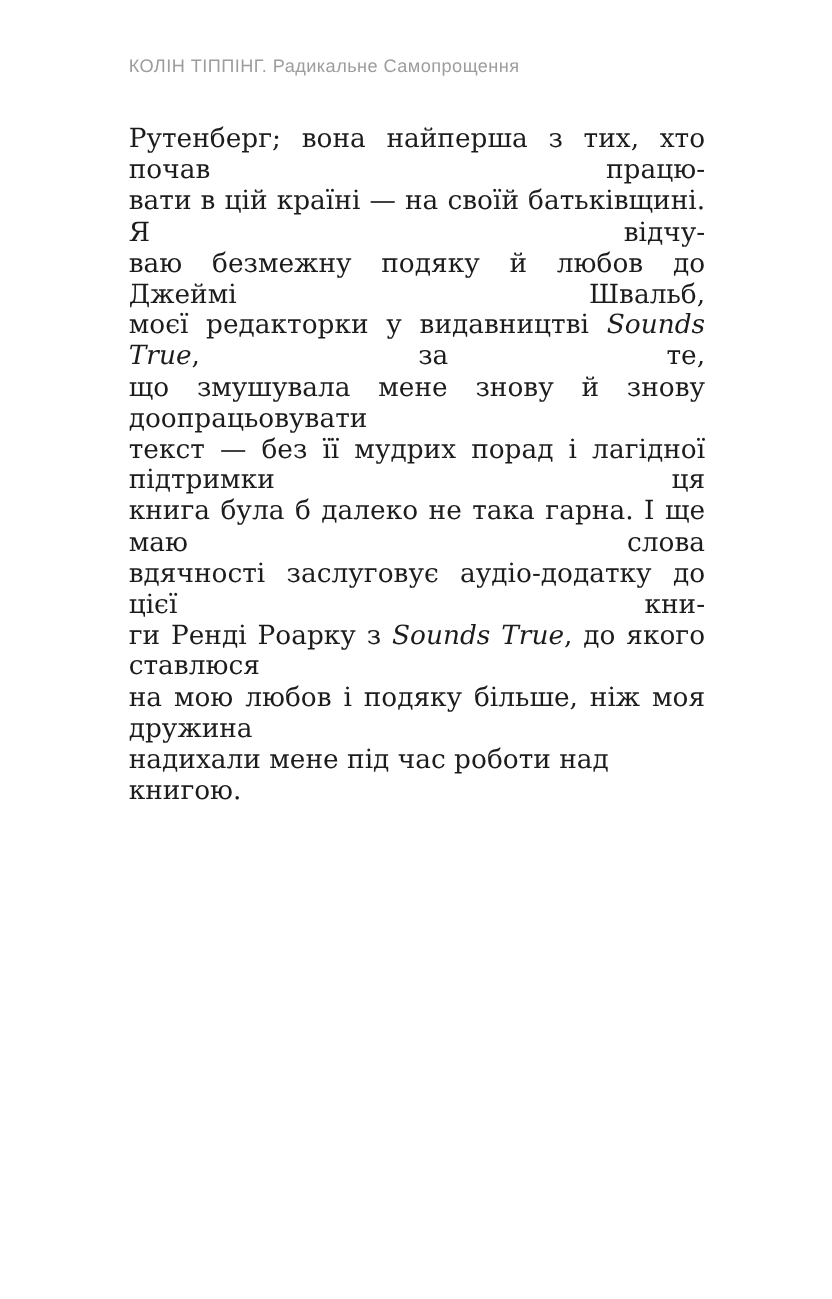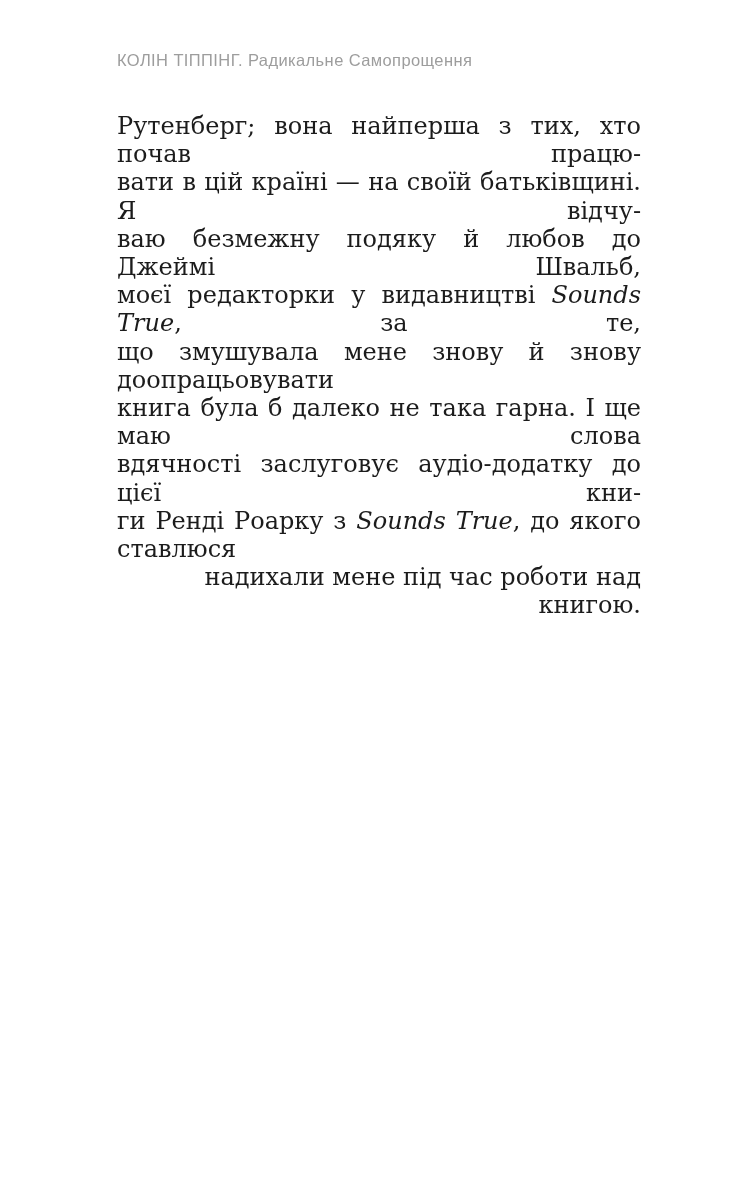--- a/index.html
+++ b/index.html
@@ -31,21 +31,21 @@
     position: absolute;
     left: 117px;
     top: 112px;
     width: 524px;
     font-family: "DejaVu Serif", "Liberation Serif", serif;
     font-size: 24px;
     line-height: 28.2px;
     color: #1c1c1c;
   }
   .text-line {
-    text-align: right;
+    text-align: left;
     white-space: normal;
   }
   .text-line.justified {
     text-align: justify;
     text-align-last: justify;
   }
   .text-line .it {
     font-style: italic;
   }
 </style>
@@ -53,18 +53,20 @@
 <body>
 
 <div class="page">
   <div class="running-header">КОЛІН ТІППІНГ. Радикальне Самопрощення</div>
   <div class="body-text">
       <div class="text-line justified"><span>Рутенберг; вона найперша з тих, хто почав працю-</span></div>
       <div class="text-line justified"><span>вати в цій країні — на своїй батьківщині. Я відчу-</span></div>
       <div class="text-line justified"><span>ваю безмежну подяку й любов до Джеймі Швальб,</span></div>
       <div class="text-line justified"><span>моєї редакторки у видавництві </span><span class="it">Sounds True</span><span>, за те,</span></div>
       <div class="text-line justified"><span>що змушувала мене знову й знову доопрацьовувати</span></div>
+      <div class="text-line justified"><span>текст — без її мудрих порад і лагідної підтримки ця</span></div>
       <div class="text-line justified"><span>книга була б далеко не така гарна. І ще маю слова</span></div>
       <div class="text-line justified"><span>вдячності заслуговує аудіо-додатку до цієї кни-</span></div>
       <div class="text-line justified"><span>ги Ренді Роарку з </span><span class="it">Sounds True</span><span>, до якого ставлюся</span></div>
+      <div class="text-line justified"><span>на мою любов і подяку більше, ніж моя дружина</span></div>
       <div class="text-line"><span>надихали мене під час роботи над книгою.</span></div>
     </div>
 </div>
 
 </body></html>

